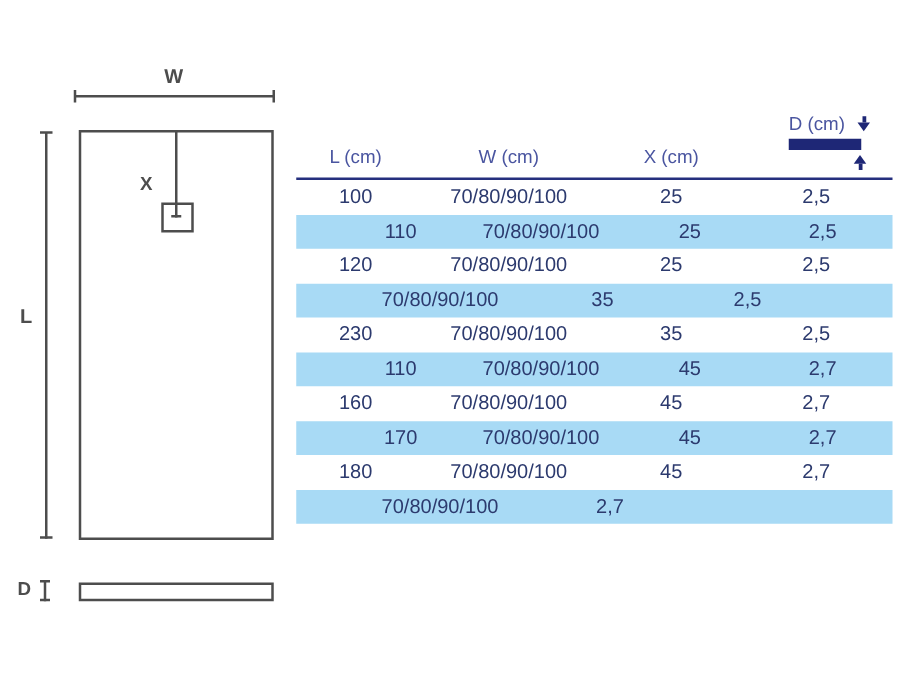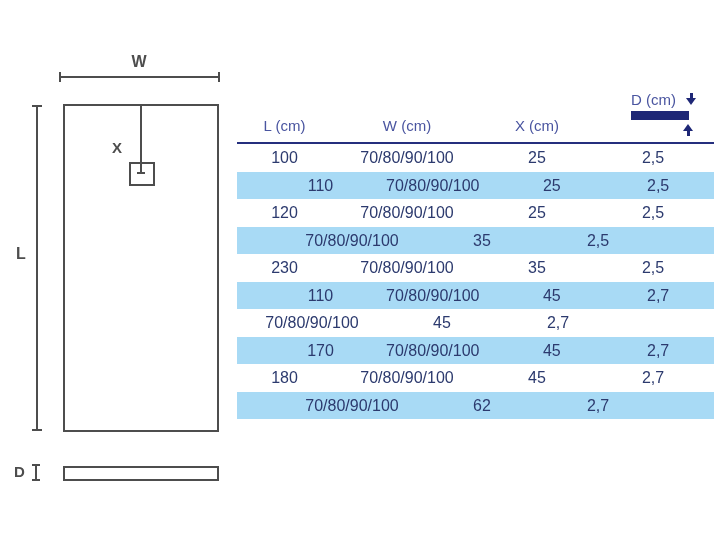--- a/index.html
+++ b/index.html
@@ -165,35 +165,35 @@
         <div class="td td-x">35</div>
         <div class="td td-d">2,5</div>
       </div>
       <div class="trow alt">
         <div class="td td-l">110</div>
         <div class="td td-w">70/80/90/100</div>
         <div class="td td-x">45</div>
         <div class="td td-d">2,7</div>
       </div>
       <div class="trow">
+        <div class="td td-l">160</div>
         <div class="td td-w">70/80/90/100</div>
         <div class="td td-x">45</div>
         <div class="td td-d">2,7</div>
       </div>
       <div class="trow alt">
         <div class="td td-l">170</div>
         <div class="td td-w">70/80/90/100</div>
         <div class="td td-x">45</div>
         <div class="td td-d">2,7</div>
       </div>
       <div class="trow">
         <div class="td td-l">180</div>
         <div class="td td-w">70/80/90/100</div>
         <div class="td td-x">45</div>
         <div class="td td-d">2,7</div>
       </div>
       <div class="trow alt">
         <div class="td td-w">70/80/90/100</div>
-        <div class="td td-x">62</div>
         <div class="td td-d">2,7</div>
       </div>
     </div>
 </div>
 
 </body></html>

